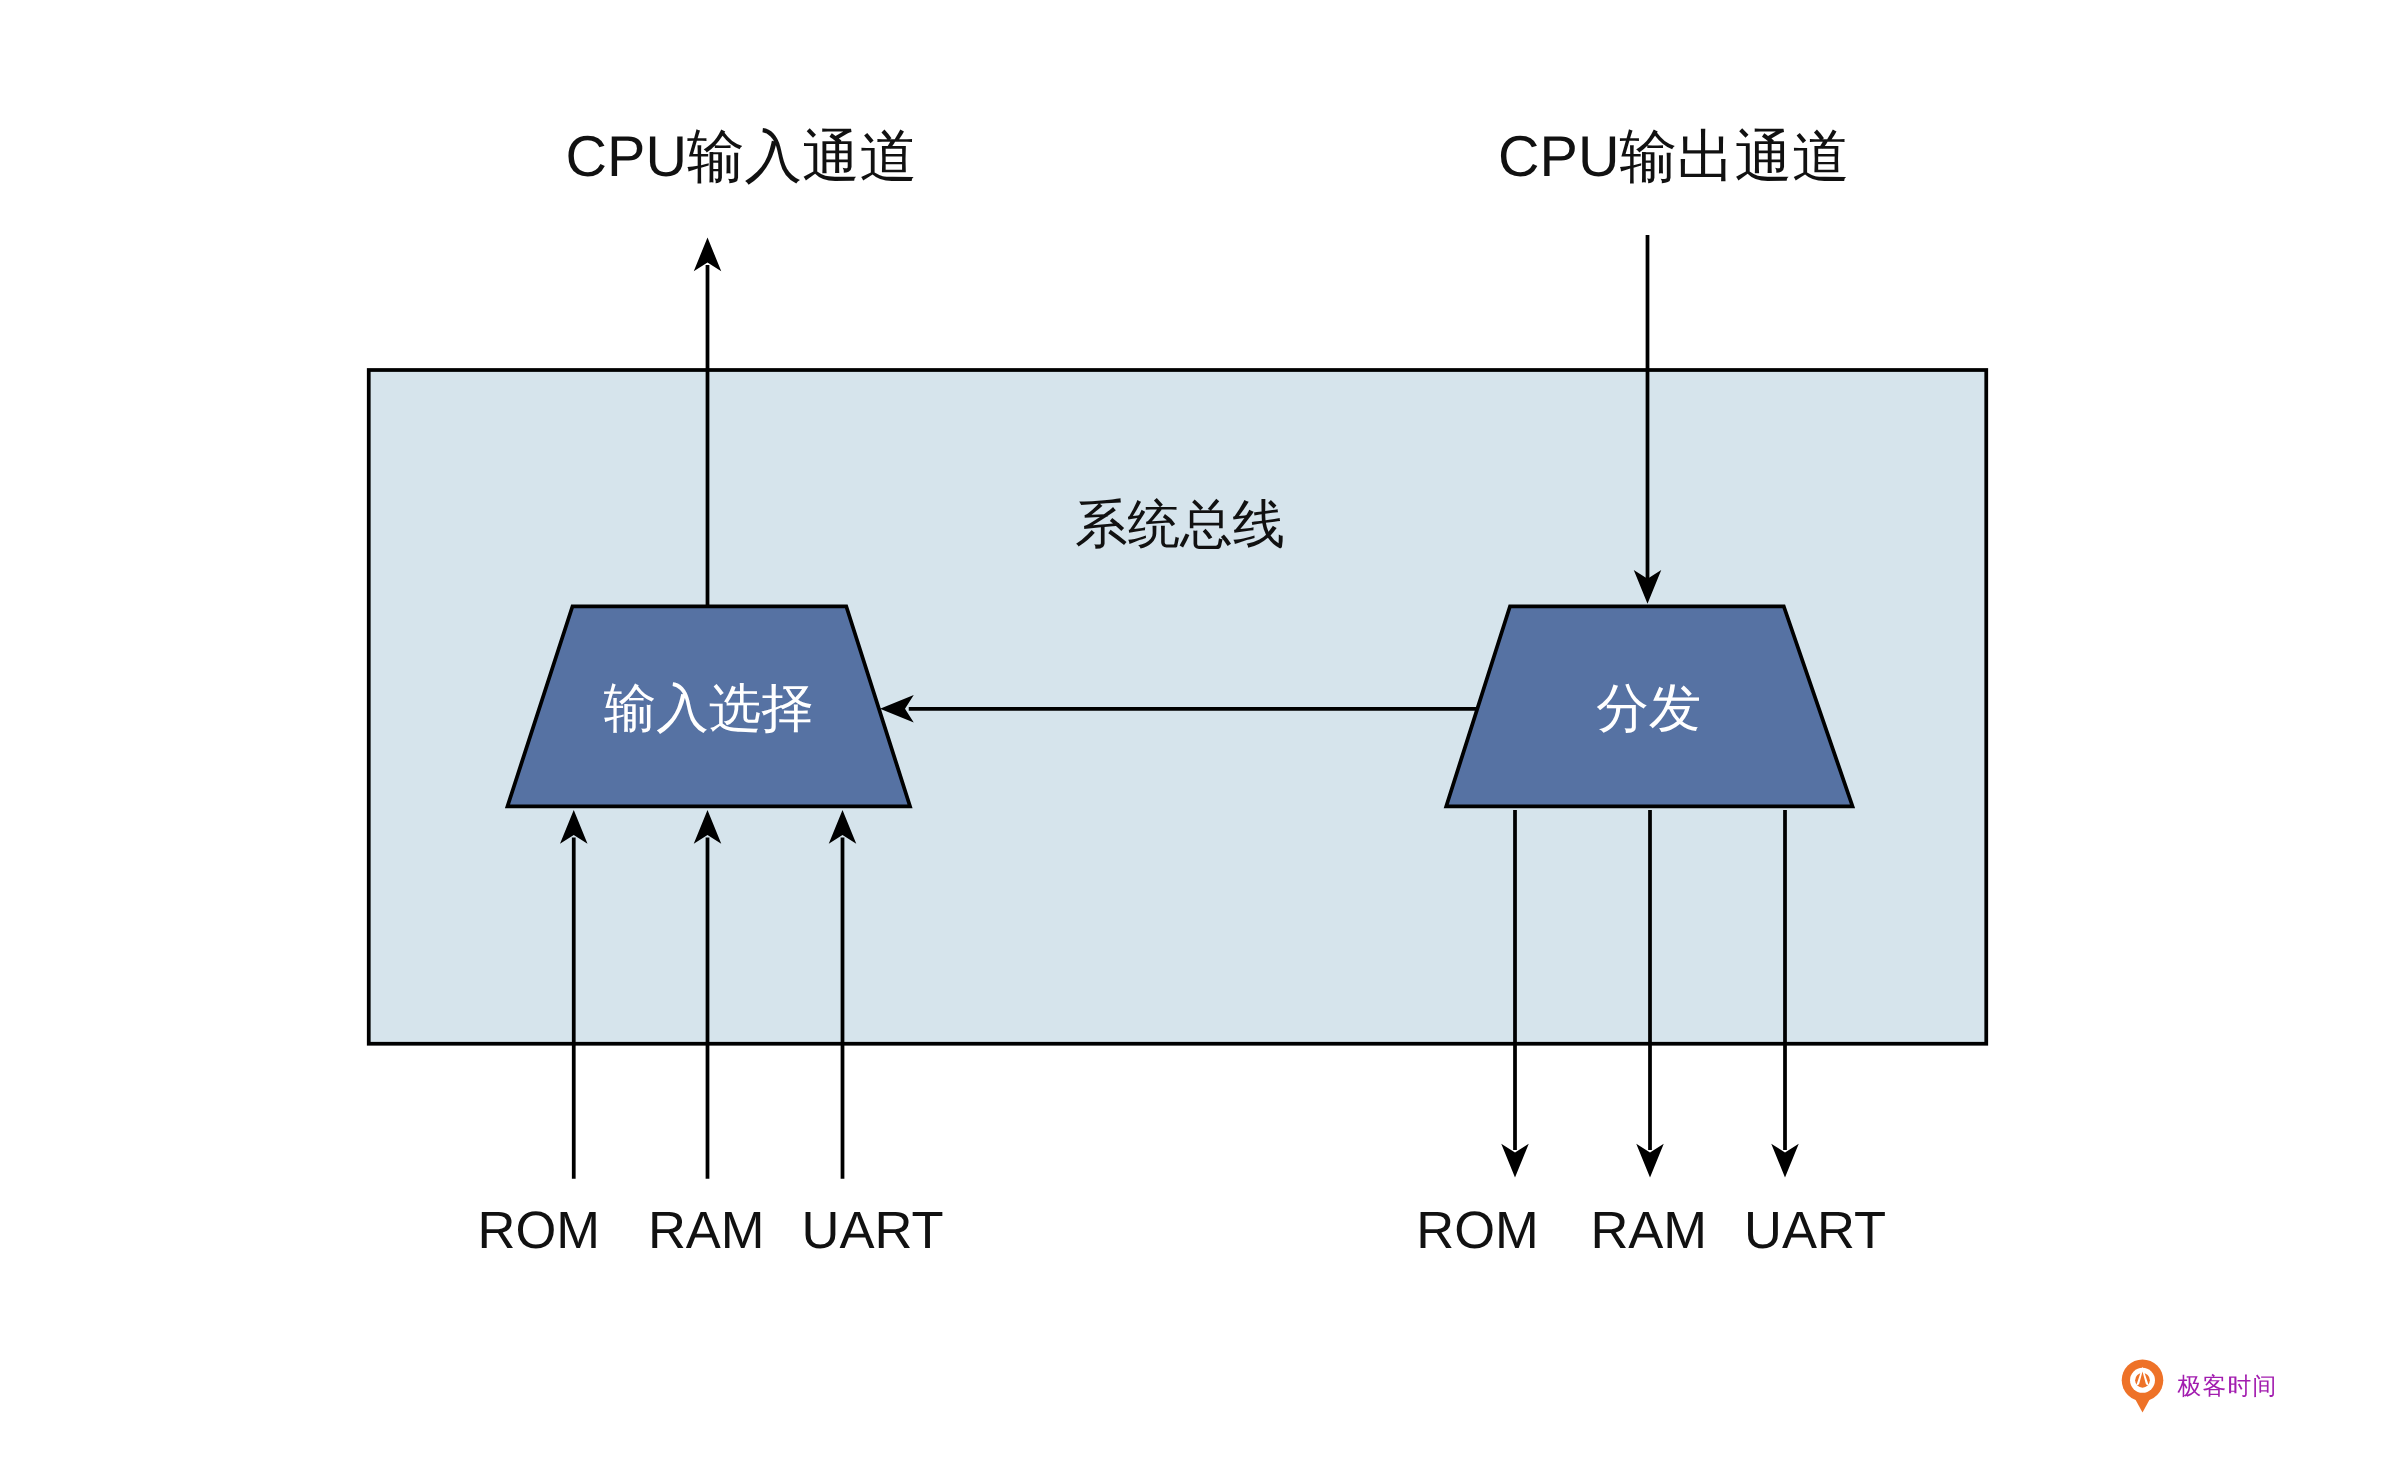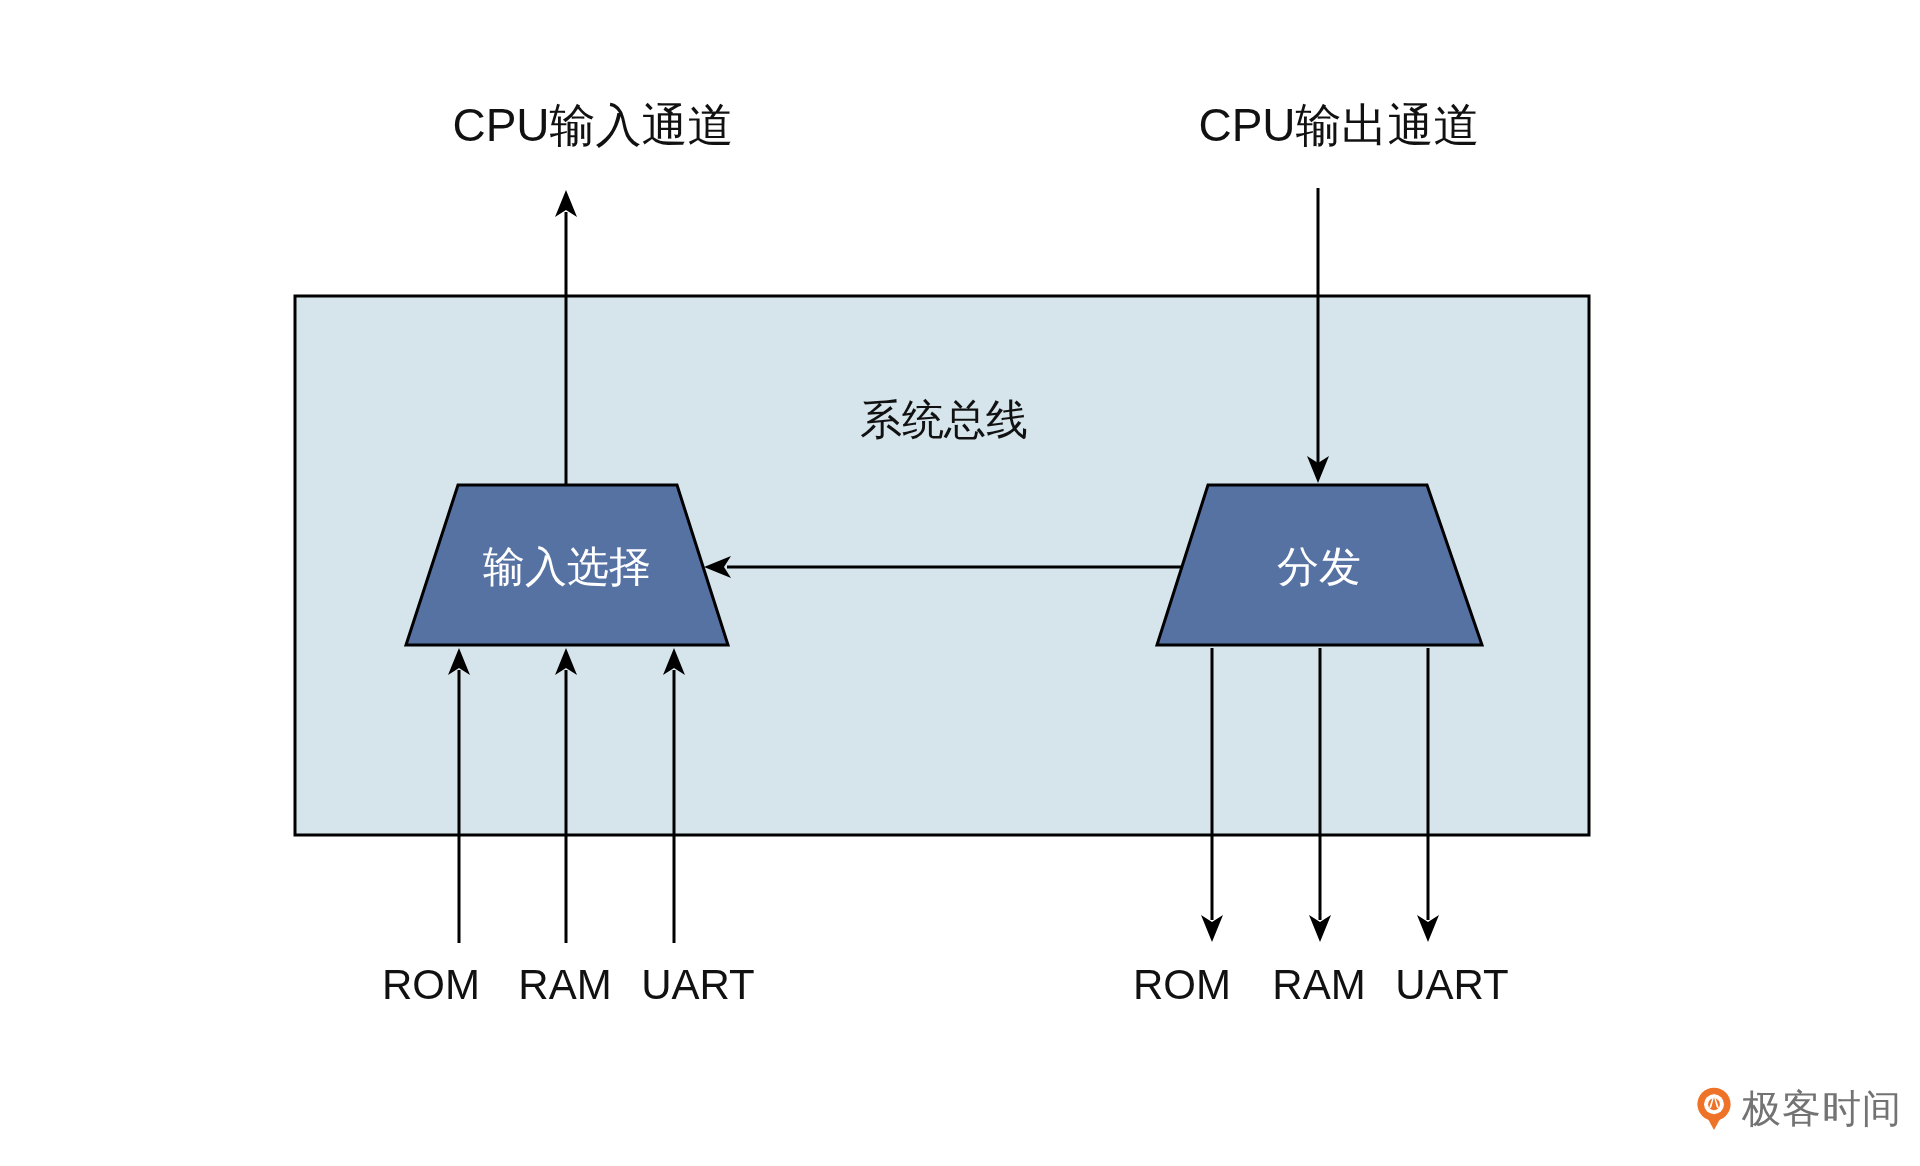--- a/index.html
+++ b/index.html
@@ -30,22 +30,22 @@
   .brand {
     position: absolute;
     left: 1695px;
     top: 1084px;
     height: 50px;
     display: flex;
     align-items: center;
     gap: 9px;
   }
   .brand-text {
-    color: #737373;
-    font-size: 39px;
+    color: #a21caf;
+    font-size: 19px;
     letter-spacing: 1px;
     white-space: nowrap;
   }
 </style>
 </head>
 <body>
 
 <div class="canvas">
 
   <svg class="diagram" width="1920" height="1166" viewBox="0 0 1920 1166">

